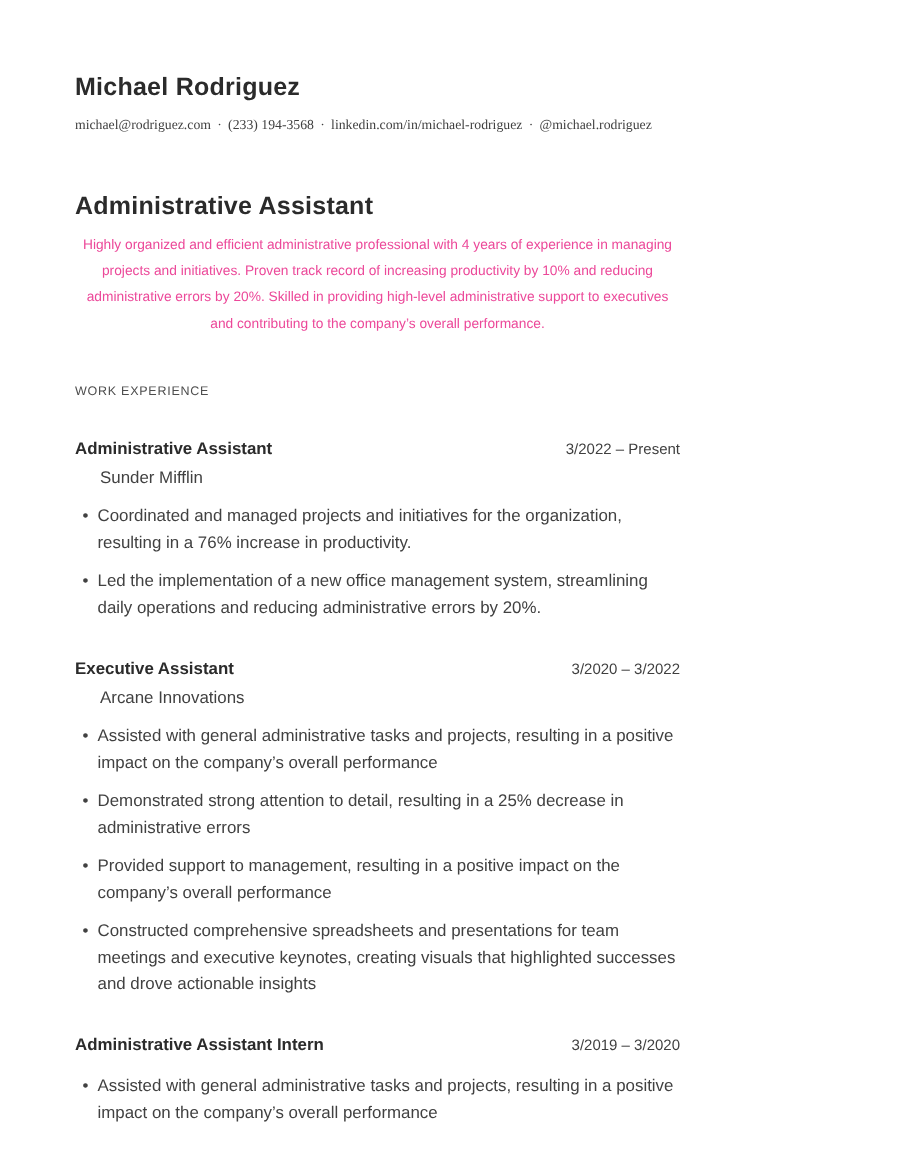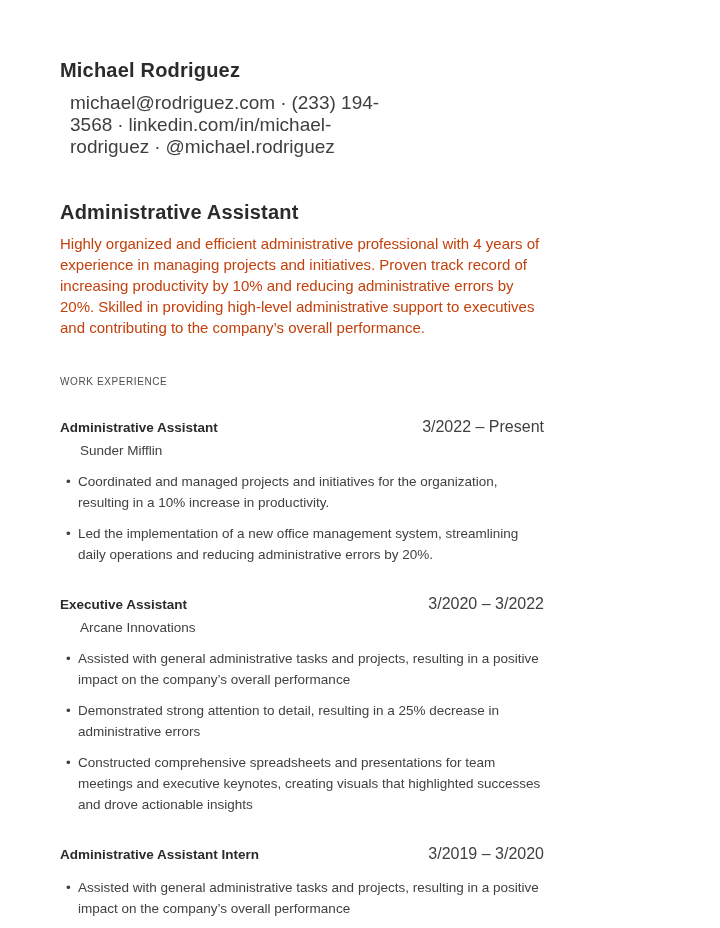--- a/index.html
+++ b/index.html
@@ -25,43 +25,45 @@
   
   .candidate-name {
     margin: 0 0 7px 0;
     font-size: 20px;
     line-height: 24px;
     font-weight: bold;
     color: #2b2b2b;
     letter-spacing: 0.2px;
   }
   .contact {
-    margin: 10px;
-    font-size: 19px;
+    margin: 0;
+    font-size: 11px;
     line-height: 22px;
     color: #3f3f3f;
     max-width: 612px;
+    font-family: Liberation Serif, serif;
   }
   .sep { margin: 0 5px; color: #3f3f3f; }
   
   .profile { margin-top: 42px; }
   .resume-title {
     margin: 0 0 9px 0;
     font-size: 20px;
     line-height: 24px;
     font-weight: bold;
     color: #2b2b2b;
     letter-spacing: 0.2px;
   }
   .summary {
     margin: 0;
-    font-size: 15px;
+    font-size: 11px;
     line-height: 21px;
-    color: #c2410c;
+    color: #ec4899;
     max-width: 610px;
+    text-align: center;
   }
   
   .work { margin-top: 37px; }
   .section-label {
     font-size: 10px;
     line-height: 13px;
     letter-spacing: 0.6px;
     color: #4d4d4d;
     margin-bottom: 8px;
   }
@@ -72,21 +74,21 @@
     align-items: baseline;
   }
   .job-title {
     margin: 0;
     font-size: 13.5px;
     line-height: 18px;
     font-weight: bold;
     color: #2b2b2b;
   }
   .job-dates {
-    font-size: 16px;
+    font-size: 12px;
     color: #3f3f3f;
     white-space: nowrap;
   }
   .company {
     margin-top: 6px;
     font-size: 13.5px;
     color: #414141;
     margin-left: 20px;
   }
   ul.bullets {
@@ -131,40 +133,43 @@
     <div class="section-label">WORK EXPERIENCE</div>
 
     <article class="job">
       <div class="job-head">
         <h3 class="job-title">Administrative Assistant</h3>
         <span class="job-dates">3/2022 – Present</span>
       </div>
       <div class="company">Sunder Mifflin</div>
       <ul class="bullets">
         <li>
-          <span class="line">Coordinated and managed projects and initiatives for the organization, resulting in a 10% increase in productivity.</span>
+          <span class="line">Coordinated and managed projects and initiatives for the organization, resulting in a 76% increase in productivity.</span>
         </li>
         <li>
           <span class="line">Led the implementation of a new office management system, streamlining daily operations and reducing administrative errors by 20%.</span>
         </li>
       </ul>
     </article>
 
     <article class="job">
       <div class="job-head">
         <h3 class="job-title">Executive Assistant</h3>
         <span class="job-dates">3/2020 – 3/2022</span>
       </div>
       <div class="company">Arcane Innovations</div>
       <ul class="bullets">
         <li>
           <span class="line">Assisted with general administrative tasks and projects, resulting in a positive impact on the company’s overall performance</span>
         </li>
         <li>
           <span class="line">Demonstrated strong attention to detail, resulting in a 25% decrease in administrative errors</span>
+        </li>
+        <li>
+          <span class="line">Provided support to management, resulting in a positive impact on the company’s overall performance</span>
         </li>
         <li>
           <span class="line">Constructed comprehensive spreadsheets and presentations for team meetings and executive keynotes, creating visuals that highlighted successes and drove actionable insights</span>
         </li>
       </ul>
     </article>
 
     <article class="job">
       <div class="job-head">
         <h3 class="job-title">Administrative Assistant Intern</h3>

